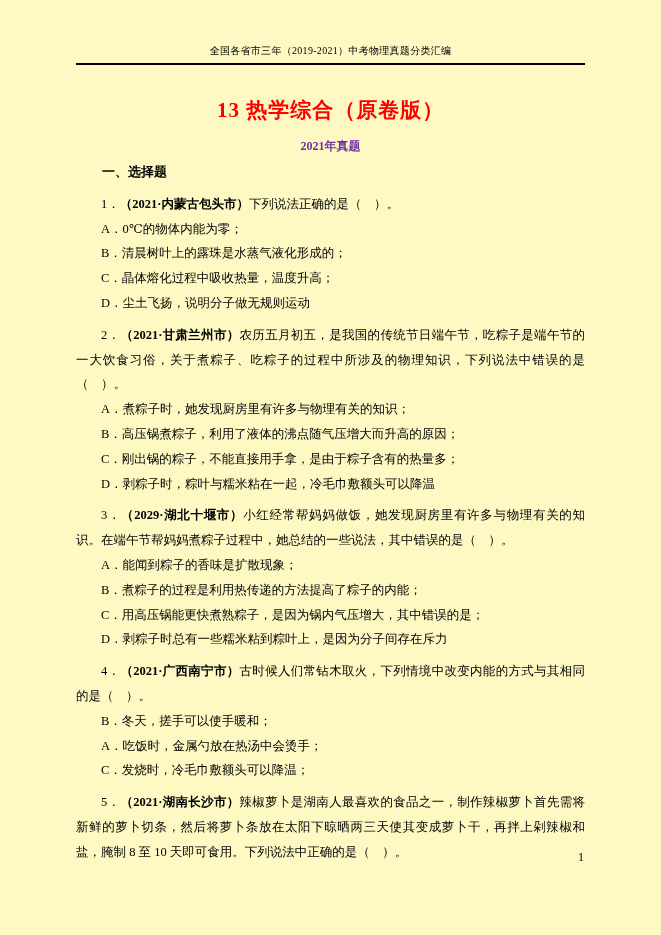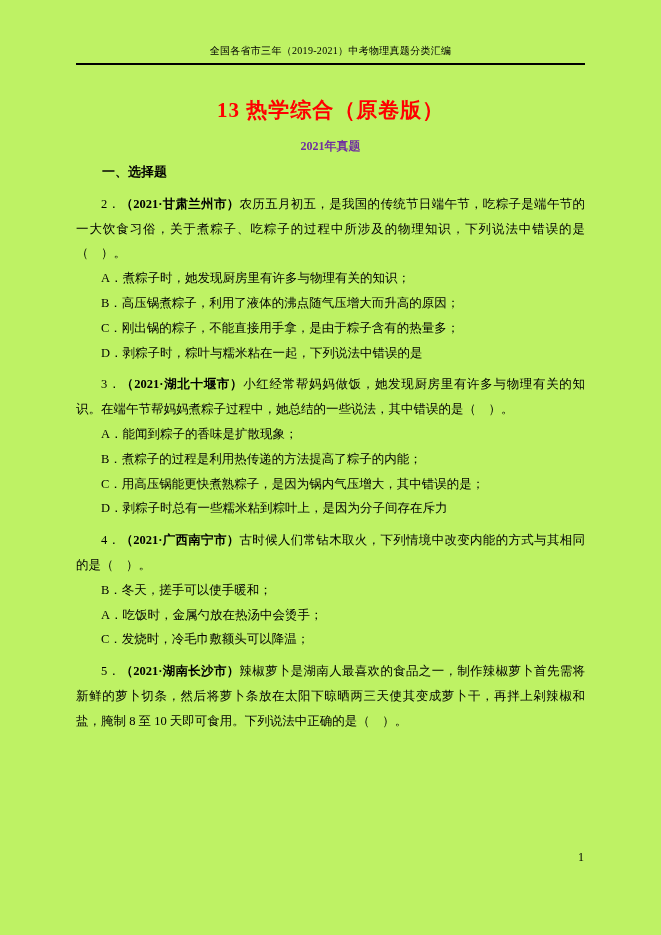--- a/index.html
+++ b/index.html
@@ -10,21 +10,21 @@
   * { box-sizing: border-box; }
   html, body {
     margin: 0;
     padding: 0;
     background: #ffffff;
   }
   .page {
     position: relative;
     width: 661px;
     height: 935px;
-    background: #bef264;
+    background: #fef9c3;
     color: var(--ink);
     font-family: "Liberation Serif", "DejaVu Serif", serif;
     overflow: hidden;
   }
   .inner {
     margin: 0 76px;
     width: 509px;
   }
   
   .doc-header {
@@ -93,31 +93,38 @@
       <span class="hdr-line">全国各省市三年（2019-2021）中考物理真题分类汇编</span>
     </div>
 
     <h1 class="title">13 热学综合（原卷版）</h1>
     <h2 class="subtitle">2021年真题</h2>
 
     <div class="body-text">
 
       <p class="section-heading">一、选择题</p>
 
+      <div class="qblock">
+        <p class="q"><span>1．</span><span class="q-source">（2021·内蒙古包头市）</span><span>下列说法正确的是（　）。</span></p>
+        <p class="opt">A．0℃的物体内能为零；</p>
+        <p class="opt">B．清晨树叶上的露珠是水蒸气液化形成的；</p>
+        <p class="opt">C．晶体熔化过程中吸收热量，温度升高；</p>
+        <p class="opt">D．尘土飞扬，说明分子做无规则运动</p>
+      </div>
 
       <div class="qblock">
         <p class="q"><span>2．</span><span class="q-source">（2021·甘肃兰州市）</span><span>农历五月初五，是我国的传统节日端午节，吃粽子是端午节的一大饮食习俗，关于煮粽子、吃粽子的过程中所涉及的物理知识，下列说法中错误的是（　）。</span></p>
         <p class="opt">A．煮粽子时，她发现厨房里有许多与物理有关的知识；</p>
         <p class="opt">B．高压锅煮粽子，利用了液体的沸点随气压增大而升高的原因；</p>
         <p class="opt">C．刚出锅的粽子，不能直接用手拿，是由于粽子含有的热量多；</p>
-        <p class="opt">D．剥粽子时，粽叶与糯米粘在一起，下列说法中错误的是</p>
+        <p class="opt">D．剥粽子时，粽叶与糯米粘在一起，冷毛巾敷额头可以降温</p>
       </div>
 
       <div class="qblock">
-        <p class="q"><span>3．</span><span class="q-source">（2021·湖北十堰市）</span><span>小红经常帮妈妈做饭，她发现厨房里有许多与物理有关的知识。在端午节帮妈妈煮粽子过程中，她总结的一些说法，其中错误的是（　）。</span></p>
+        <p class="q"><span>3．</span><span class="q-source">（2029·湖北十堰市）</span><span>小红经常帮妈妈做饭，她发现厨房里有许多与物理有关的知识。在端午节帮妈妈煮粽子过程中，她总结的一些说法，其中错误的是（　）。</span></p>
         <p class="opt">A．能闻到粽子的香味是扩散现象；</p>
         <p class="opt">B．煮粽子的过程是利用热传递的方法提高了粽子的内能；</p>
         <p class="opt">C．用高压锅能更快煮熟粽子，是因为锅内气压增大，其中错误的是；</p>
         <p class="opt">D．剥粽子时总有一些糯米粘到粽叶上，是因为分子间存在斥力</p>
       </div>
 
       <div class="qblock">
         <p class="q"><span>4．</span><span class="q-source">（2021·广西南宁市）</span><span>古时候人们常钻木取火，下列情境中改变内能的方式与其相同的是（　）。</span></p>
         <p class="opt">B．冬天，搓手可以使手暖和；</p>
         <p class="opt">A．吃饭时，金属勺放在热汤中会烫手；</p>

